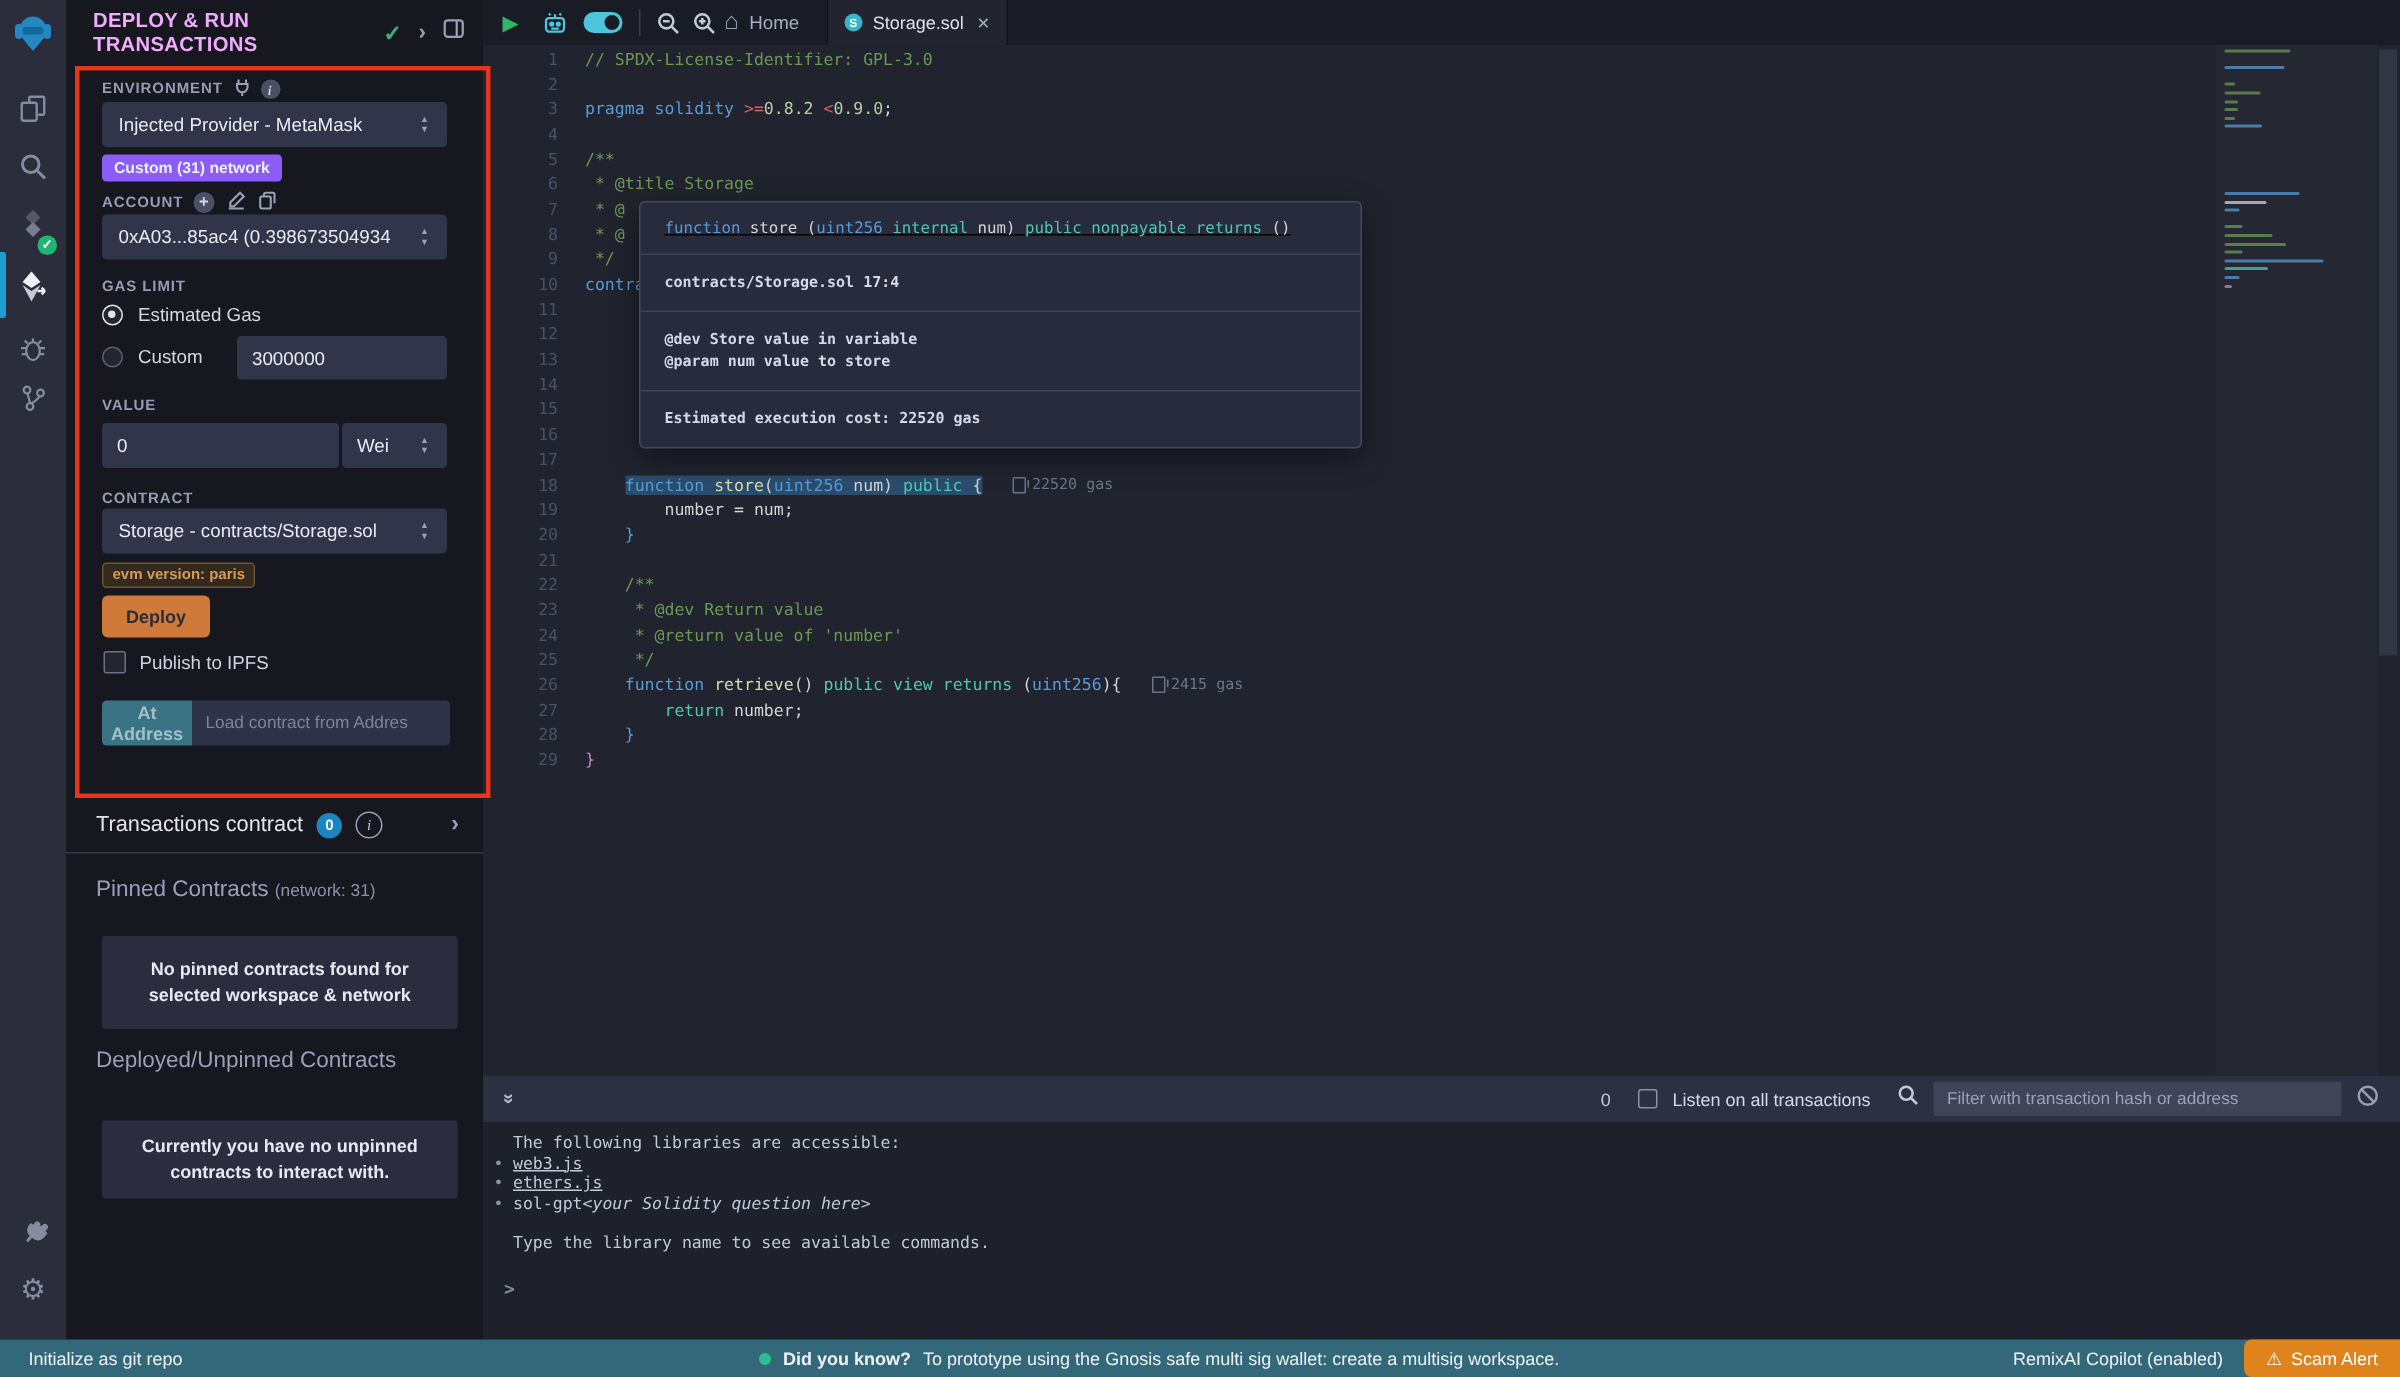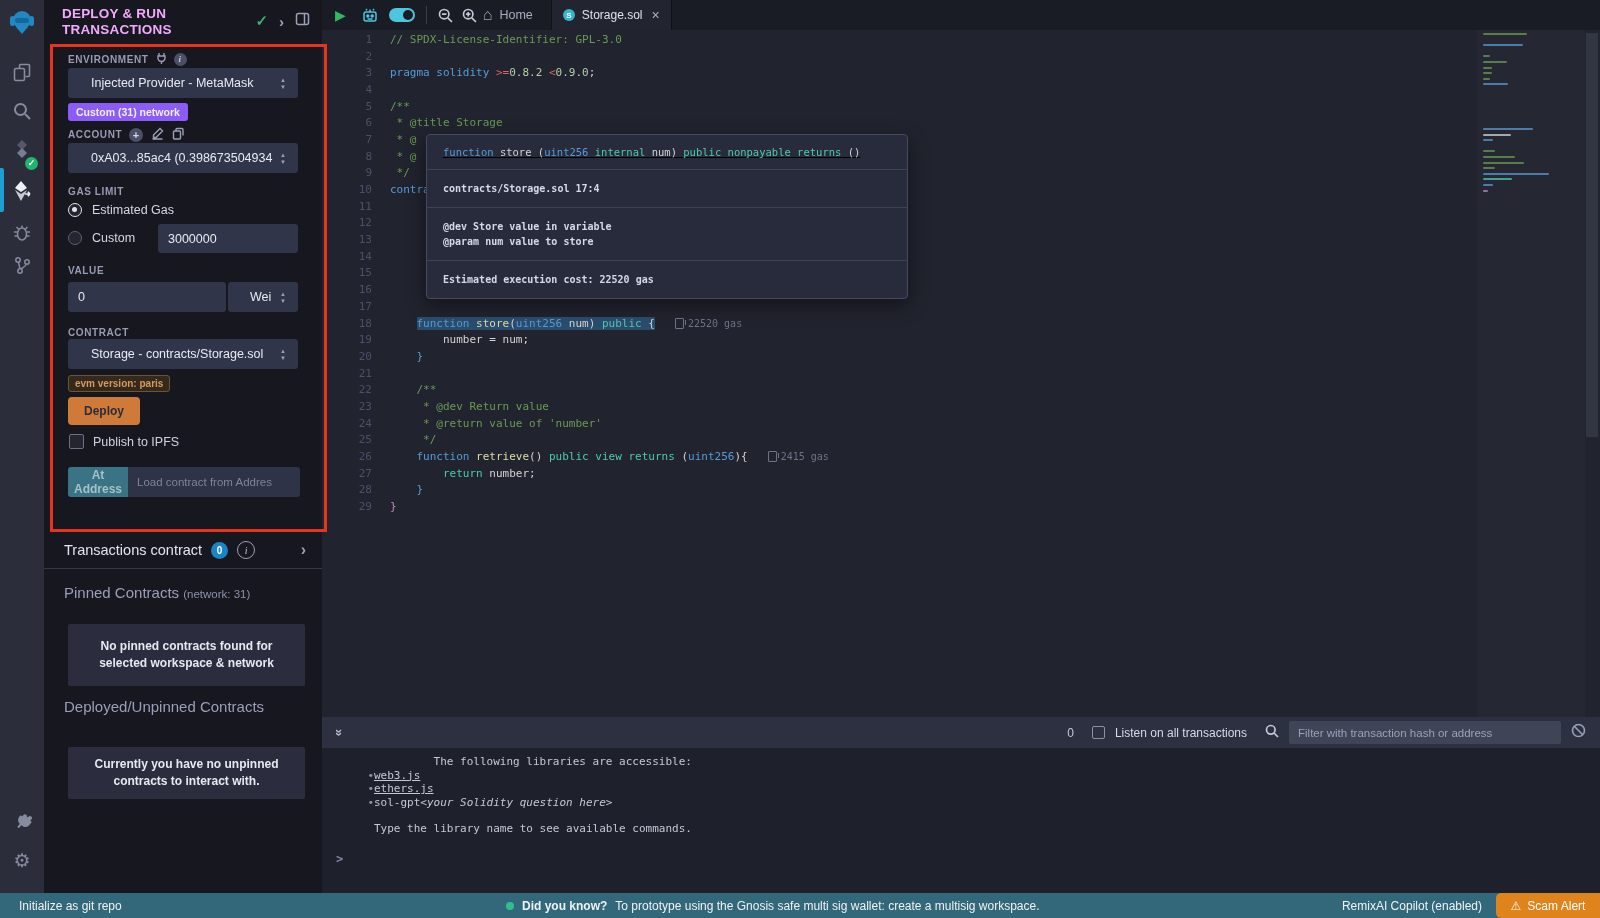--- a/index.html
+++ b/index.html
@@ -21,21 +21,21 @@
   .panel-header{position:absolute;top:6px;left:18px;right:12px;display:flex;align-items:flex-start;}
   .panel-title{font-size:13.5px;font-weight:bold;color:#f0abfc;line-height:16px;width:160px;letter-spacing:.2px;text-transform:uppercase;}
   .ph-icons{margin-left:auto;display:flex;align-items:center;gap:11px;margin-top:6px;}
   .icon-check{color:#3fae73;font-size:15px;font-weight:bold;}
   .icon-chev{color:#9aa0b5;font-size:15px;font-weight:bold;}
   .sec-label{position:absolute;left:24px;font-size:10px;font-weight:600;letter-spacing:.6px;color:#979bb4;display:flex;align-items:center;gap:7px;}
   .info-dot{width:13px;height:13px;border-radius:50%;background:#4c5066;color:#c9cddd;font-size:9px;font-style:italic;font-weight:bold;
     display:inline-flex;align-items:center;justify-content:center;font-family:"Liberation Serif",serif;}
   .select{position:absolute;left:24px;width:230px;height:30px;background:#313549;border-radius:3px;display:flex;align-items:center;
     padding:0 8px 0 11px;box-sizing:border-box;color:#e8eaf2;font-size:12.5px;cursor:pointer;}
-  .select .val{flex:1;white-space:nowrap;overflow:hidden;margin-left:12px;}
+  .select .val{flex:1;white-space:nowrap;overflow:hidden;}
   .stepper{width:14px;height:18px;display:inline-flex;flex-direction:column;align-items:center;justify-content:center;color:#9aa0b5;flex:none;}
   .stepper::before{content:"▲";font-size:6px;line-height:6px;}
   .stepper::after{content:"▼";font-size:6px;line-height:6px;margin-top:1px;}
   .pill-badge{position:absolute;left:24px;background:#8b5cf6;border-radius:3px;padding:3px 8px;font-size:10.5px;font-weight:bold;color:#eef0f6;}
   .mini-icons{display:inline-flex;gap:8px;align-items:center;}
   .circle-plus{width:14px;height:14px;border-radius:50%;background:#4c5066;color:#d5d8e4;font-size:11px;line-height:14px;text-align:center;font-weight:bold;}
   .radio-row{position:absolute;left:24px;display:flex;align-items:center;gap:10px;color:#d4d7e2;font-size:12.5px;justify-content:space-between;}
   .radio{width:14px;height:14px;border-radius:50%;border:1.5px solid #5a6078;box-sizing:border-box;position:relative;background:#23252f;}
   .radio.sel{border-color:#e2e4ec;}
   .radio.sel::after{content:"";position:absolute;left:3px;top:3px;width:5px;height:5px;border-radius:50%;background:#e2e4ec;}
@@ -114,21 +114,21 @@
   .th-right{margin-left:auto;display:flex;align-items:center;gap:10px;}
   .th-count{font-size:12px;color:#c3c8d6;margin-right:8px;}
   .th-chk{width:13px;height:13px;border:1px solid #8b90a4;border-radius:2px;background:#2d3041;box-sizing:border-box;}
   .th-listen{font-size:12px;color:#d6dae6;margin-right:8px;}
   .th-filter{width:272px;height:23px;background:#3f4457;border:none;border-radius:2px;color:#e4e7f0;font-size:11.5px;padding:0 9px;
     box-sizing:border-box;outline:none;font-family:"Liberation Sans",sans-serif;}
   .th-filter::placeholder{color:#9ba1b6;}
 
   .terminal{position:absolute;top:748px;left:0;right:0;height:145px;background:#1e202c;color:#c3c8d6;
     font-family:"DejaVu Sans Mono",monospace;font-size:11px;}
-  .term-body{position:absolute;top:7px;left:52px;line-height:13.5px;text-align:right;}
+  .term-body{position:absolute;top:7px;left:20px;line-height:13.5px;}
   .lib-row{display:flex;}
   .lib-bullet{width:13px;margin-left:-13px;color:#8c92a8;}
   .lib-link{text-decoration:underline;cursor:pointer;}
   .lib-suffix{font-style:italic;}
   .term-hint{margin-top:13px;}
   .term-prompt{position:absolute;left:14px;top:104px;color:#7f88a6;font-weight:bold;font-size:12px;}
 
   
   .statusbar{position:absolute;left:0;bottom:0;width:1600px;height:25px;background:#32687a;color:#eef2f5;font-size:12px;z-index:6;}
   .sb-left{position:absolute;left:19px;top:0;height:25px;display:flex;align-items:center;}

